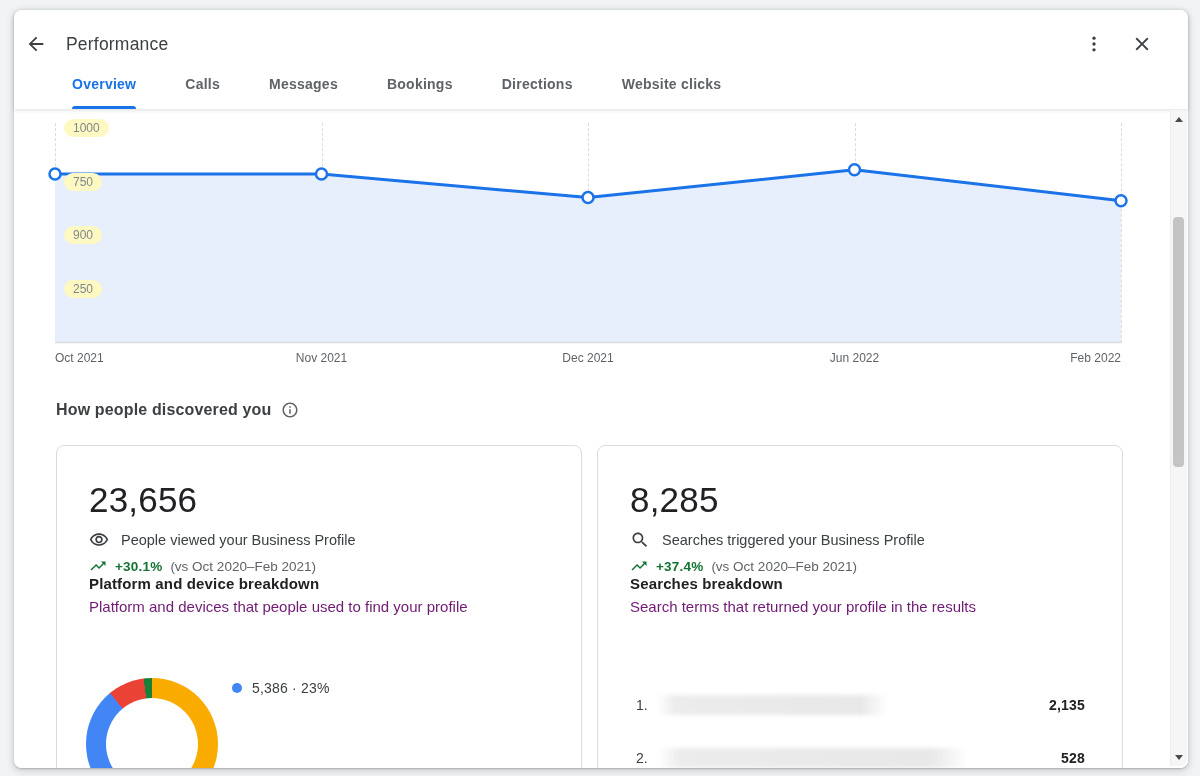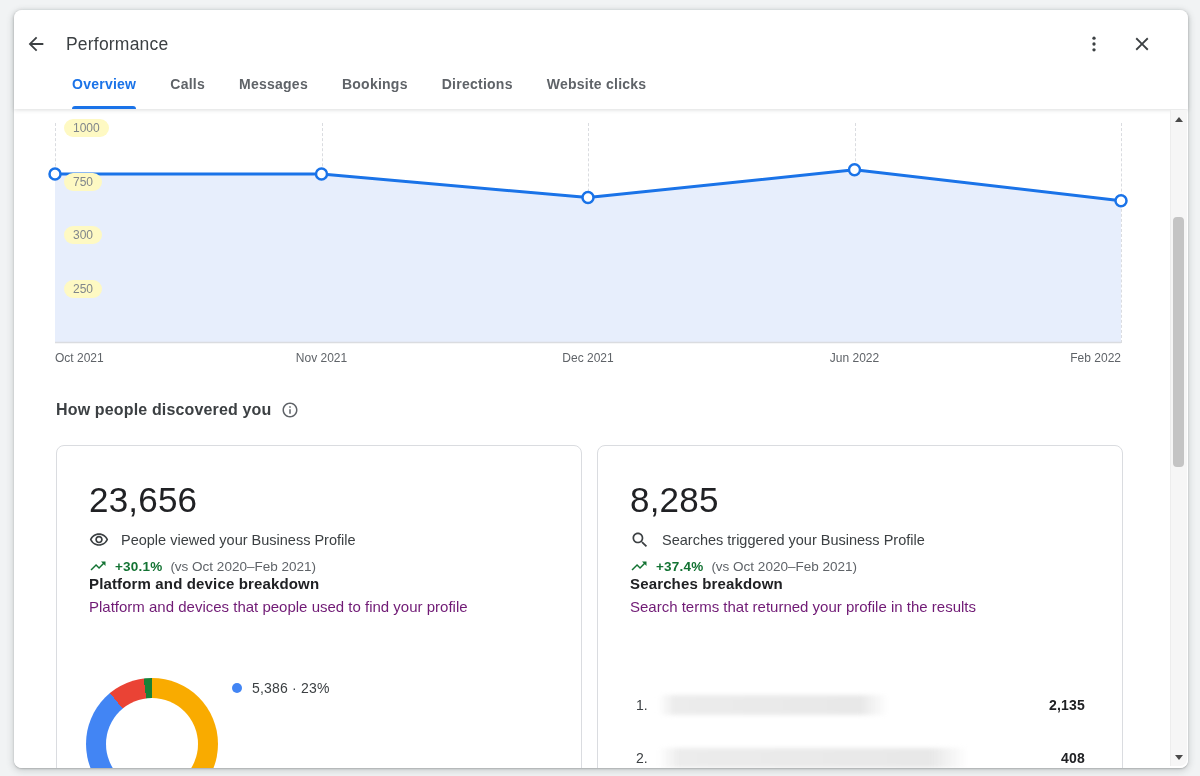--- a/index.html
+++ b/index.html
@@ -15,21 +15,21 @@
   
   .header {
     position:absolute; top:0; left:0; right:0; height:99px;
     background:#fff; border-radius:8px 8px 0 0; z-index:6;
     box-shadow:0 1px 4px rgba(60,64,67,.18);
   }
   .header-top { position:absolute; top:12px; left:10px; right:34px; height:44px; display:flex; align-items:center;justify-content:center; }
   .icon-btn { width:24px; height:24px; display:flex; align-items:center; justify-content:center; cursor:pointer; flex:none; }
   .title { margin-left:18px; font-size:17.5px; color:#3c4043; letter-spacing:.2px; }
   .kebab { margin-left:auto; margin-right:24px; }
-  .tabs { position:absolute; left:58px; bottom:0; display:flex; gap:34px; }
+  .tabs { position:absolute; left:58px; bottom:0; display:flex; gap:49px; }
   .tab { position:relative; height:42px; display:flex; align-items:center; padding-bottom:8px;
          font-size:14px; font-weight:bold; letter-spacing:.25px; color:#5f6368; cursor:pointer; white-space:nowrap; }
   .tab.active { color:#1a73e8; }
   .tab.active::after { content:''; position:absolute; left:0; right:0; bottom:0; height:3px;
                        background:#1a73e8; border-radius:3px 3px 0 0; }
 
   
   .content { position:absolute; top:99px; left:0; right:0; bottom:0; overflow:hidden; border-radius:0 0 8px 8px; background:#fff; }
 
   
@@ -137,21 +137,21 @@
           <polyline points="41,65.00999999999999 307.5,65.00999999999999 574,88.54999999999998 840.5,60.72999999999999 1107,91.75999999999999" fill="none" stroke="#1a73e8" stroke-width="3" stroke-linejoin="round" stroke-linecap="round"></polyline>
           <circle cx="41" cy="65.00999999999999" r="5.5" fill="#fff" stroke="#1a73e8" stroke-width="2.5"></circle>
           <circle cx="307.5" cy="65.00999999999999" r="5.5" fill="#fff" stroke="#1a73e8" stroke-width="2.5"></circle>
           <circle cx="574" cy="88.54999999999998" r="5.5" fill="#fff" stroke="#1a73e8" stroke-width="2.5"></circle>
           <circle cx="840.5" cy="60.72999999999999" r="5.5" fill="#fff" stroke="#1a73e8" stroke-width="2.5"></circle>
           <circle cx="1107" cy="91.75999999999999" r="5.5" fill="#fff" stroke="#1a73e8" stroke-width="2.5"></circle>
         </svg>
       <div id="y-pills">
           <div class="y-pill" style="top: 19px;">1000</div>
           <div class="y-pill" style="top: 72.5px;">750</div>
-          <div class="y-pill" style="top: 126px;">300</div>
+          <div class="y-pill" style="top: 126px;">900</div>
           <div class="y-pill" style="top: 179.5px;">250</div>
         </div>
       <div id="x-labels">
           <div class="x-label" style="left: 41px; transform: translateX(0px);">Oct 2021</div>
           <div class="x-label" style="left: 307.5px; transform: translateX(-50%);">Nov 2021</div>
           <div class="x-label" style="left: 574px; transform: translateX(-50%);">Dec 2021</div>
           <div class="x-label" style="left: 840.5px; transform: translateX(-50%);">Jun 2022</div>
           <div class="x-label" style="left: 1107px; transform: translateX(-100%);">Feb 2022</div>
         </div>
     </div>
@@ -214,21 +214,21 @@
         <div class="breakdown-sub">Search terms that returned your profile in the results</div>
         <div class="search-rows" id="search-rows">
             <div class="search-row">
               <span class="rank">1.</span>
               <div class="blur"></div>
               <span class="row-value">2,135</span>
             </div>
             <div class="search-row">
               <span class="rank">2.</span>
               <div class="blur"></div>
-              <span class="row-value">408</span>
+              <span class="row-value">528</span>
             </div>
           </div>
       </div>
     </div>
   </div>
 
   <div class="scrollbar">
     <div class="sb-arrow up">
         <span></span>
       </div>

